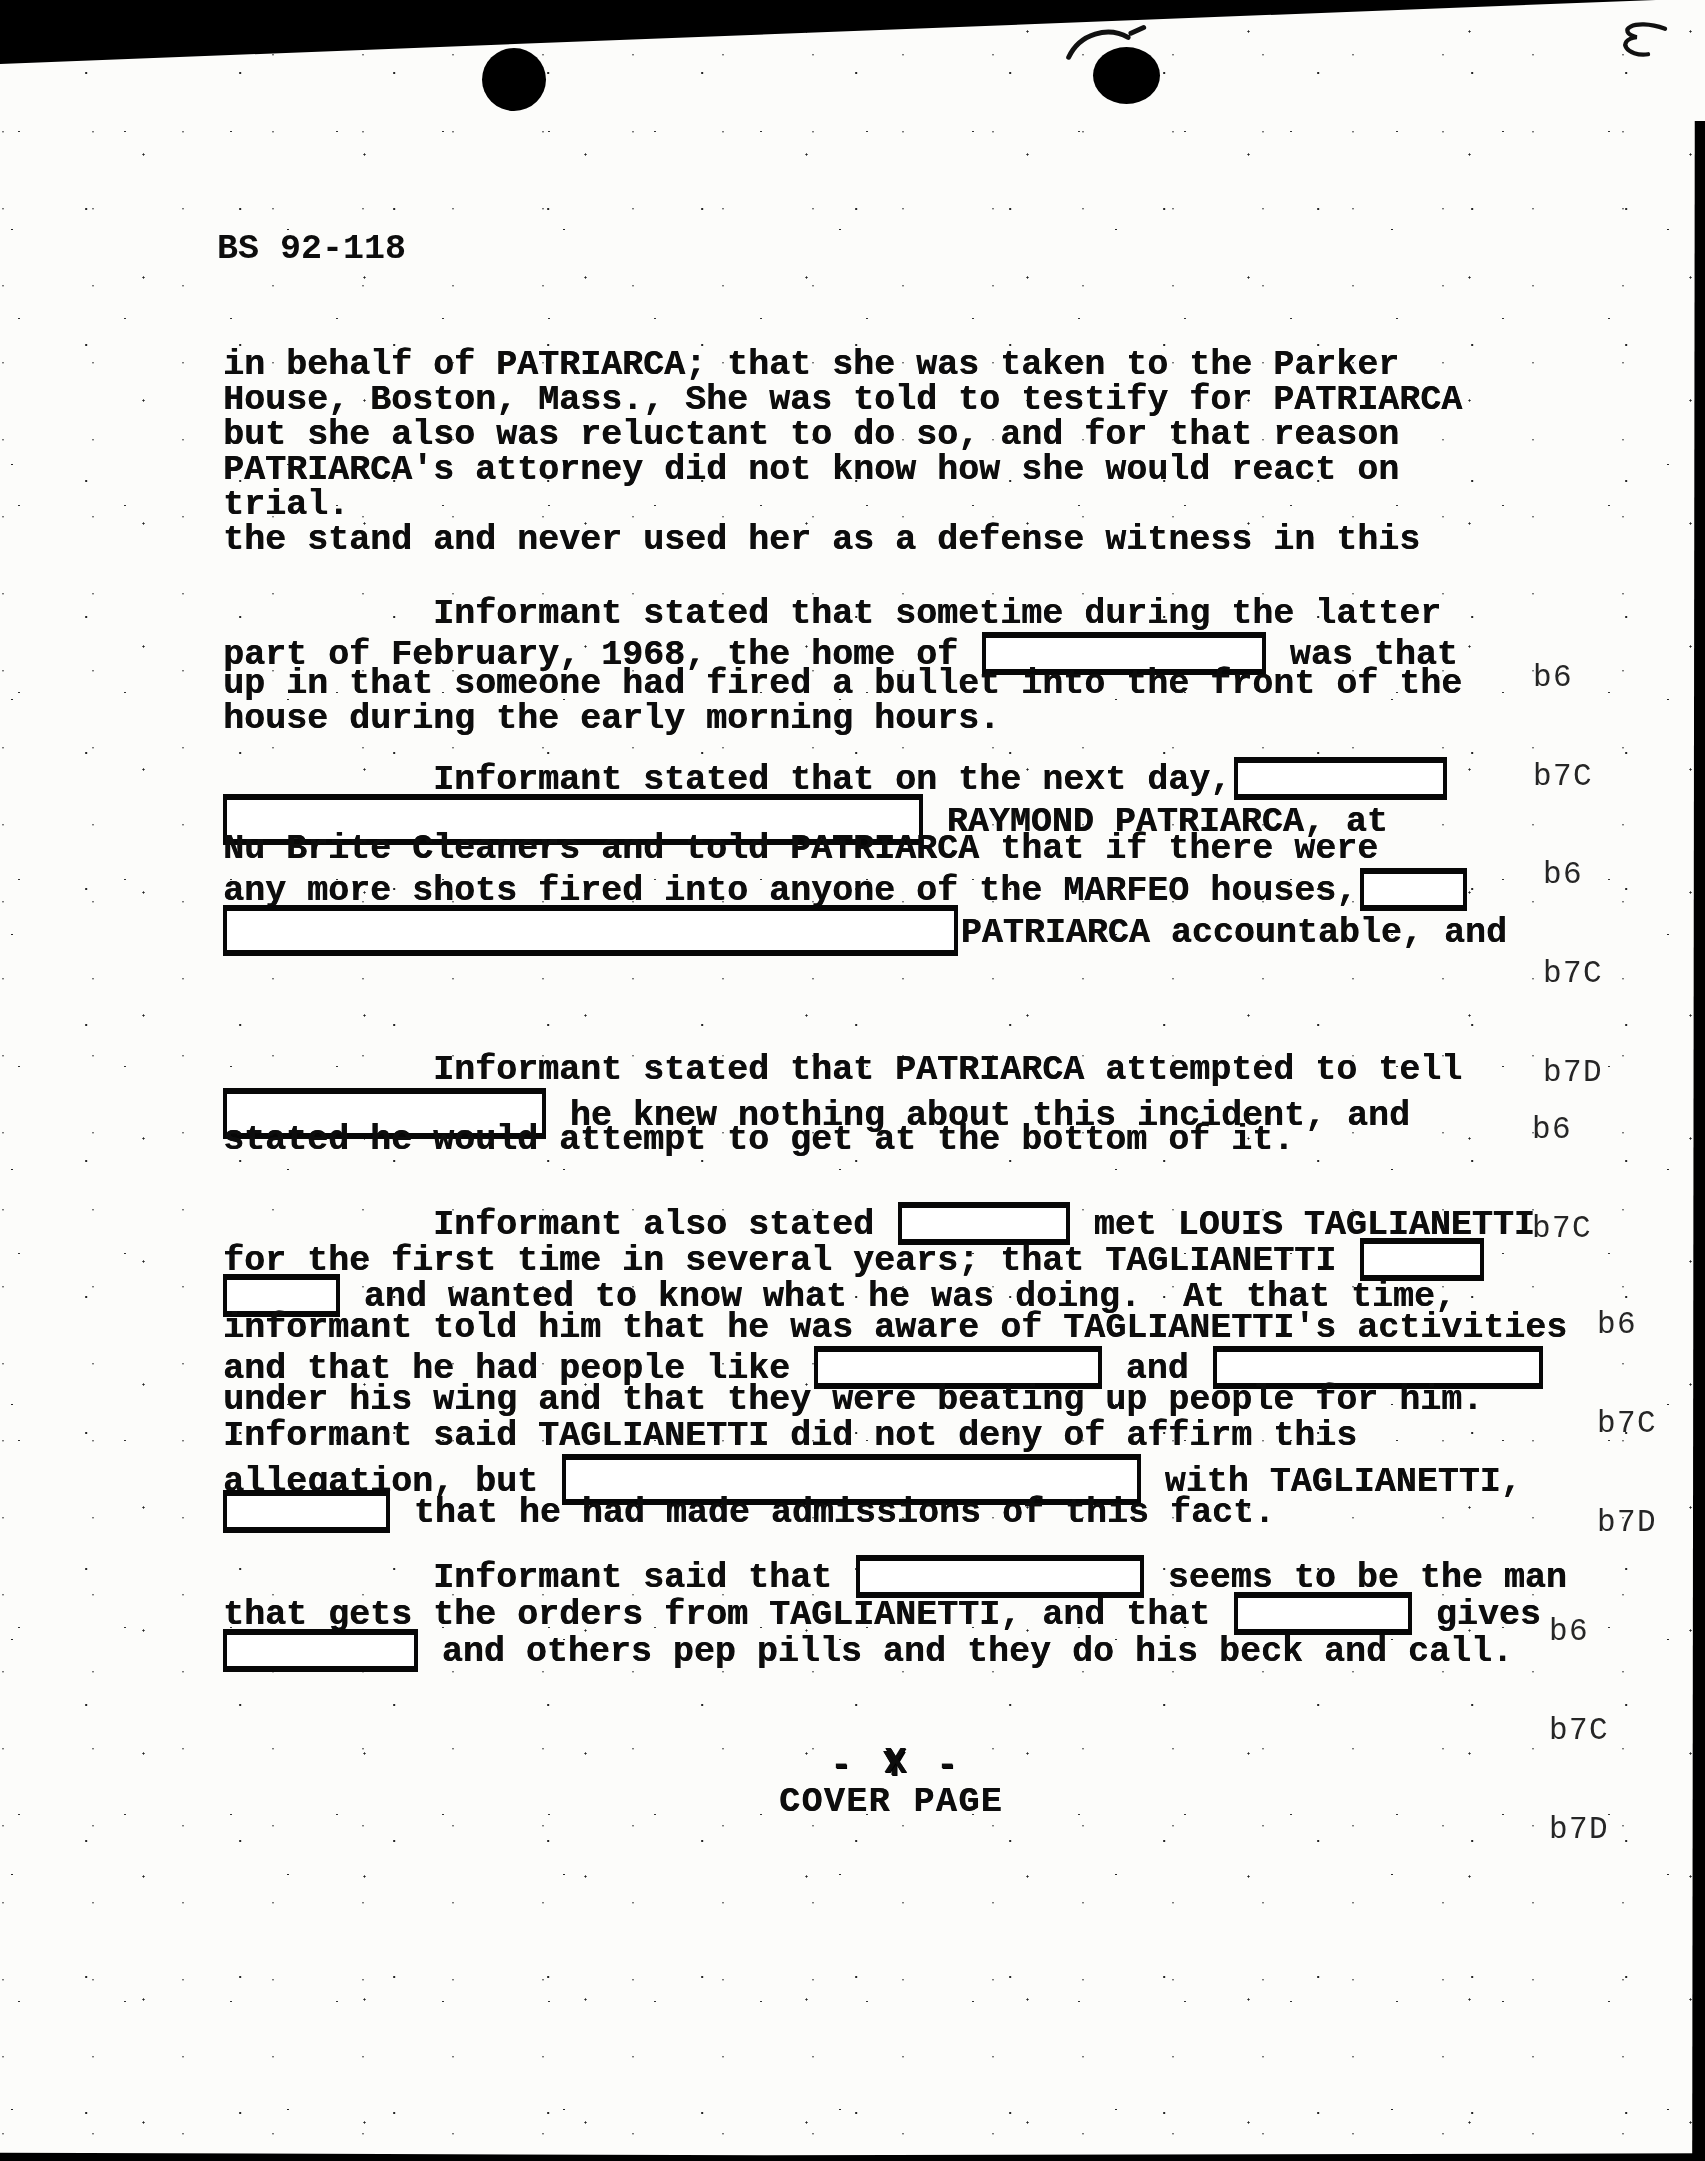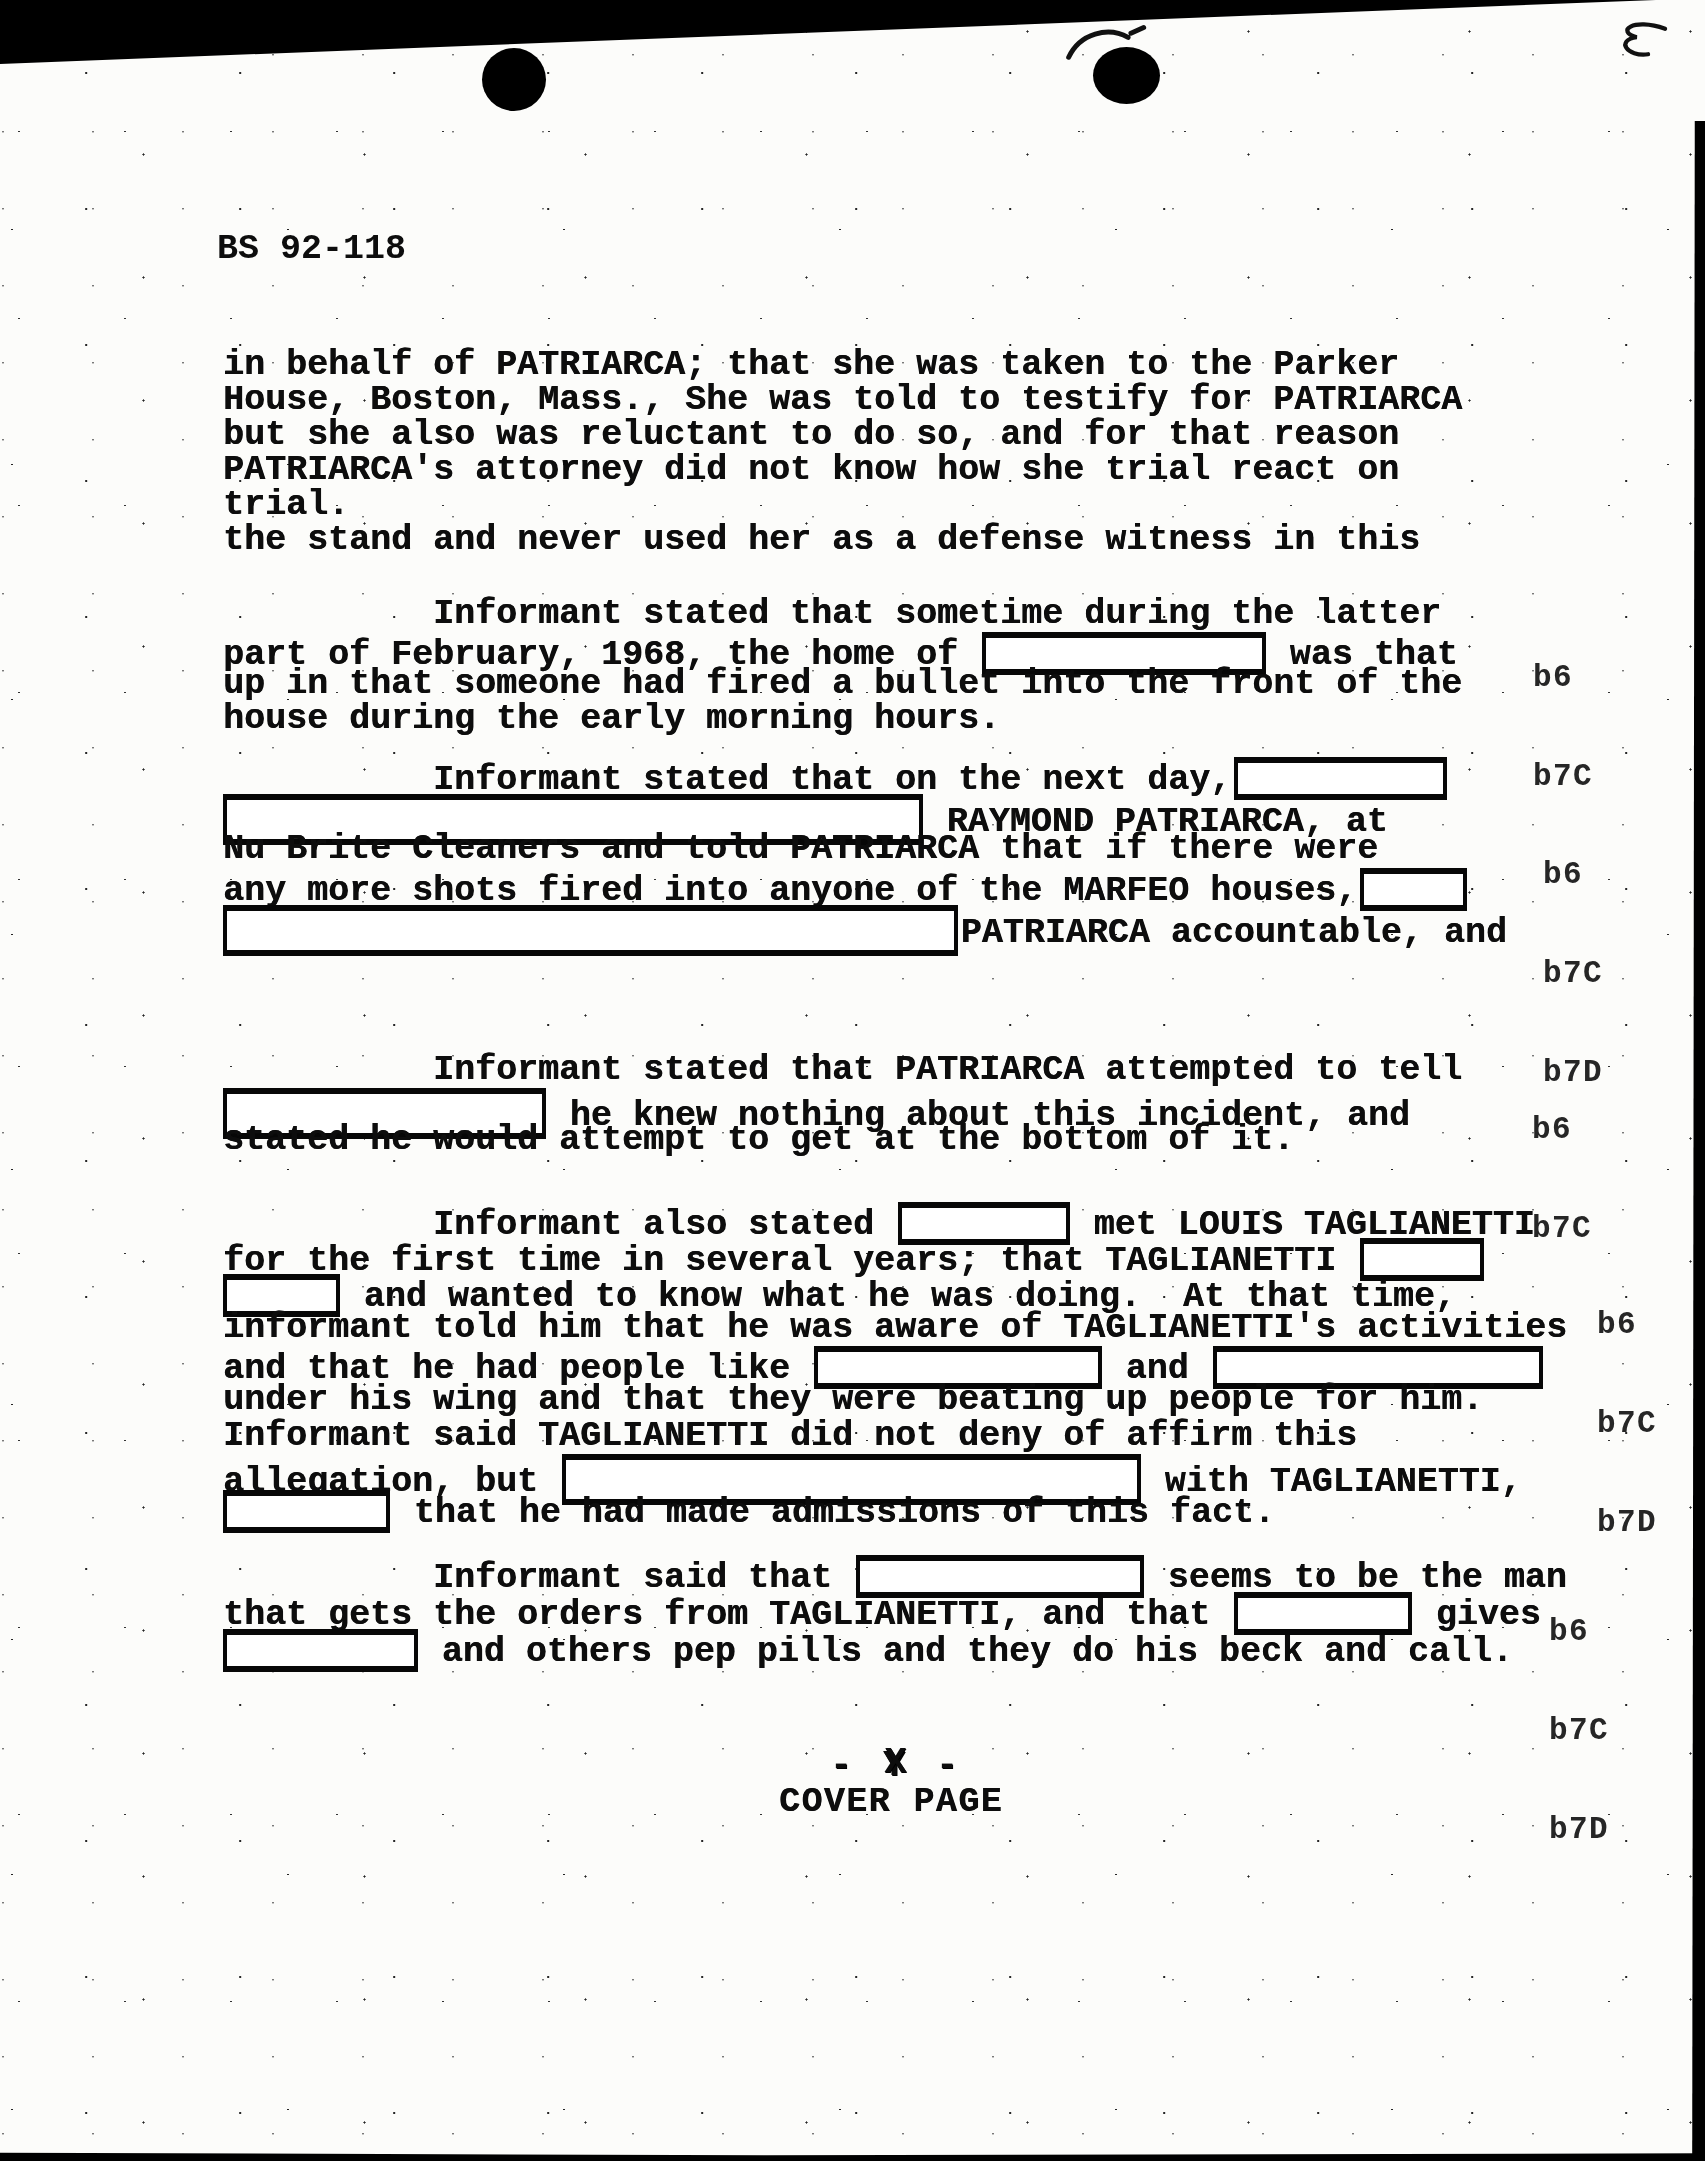--- a/index.html
+++ b/index.html
@@ -33,21 +33,21 @@
   .filenum{position:absolute;left:217px;top:229px;font-size:35px;font-weight:700;white-space:pre;}
   .body-text{font-size:35px;font-weight:700;text-shadow:0.4px 0.4px 0 #101010;}
   .para{position:absolute;left:223px;}
   .ln{height:35px;line-height:35px;white-space:pre;overflow:visible;}
   .lh50 .ln{height:36px;line-height:36px;}
   .lh52 .ln{height:37px;line-height:37px;}
   .rd{display:inline-block;box-sizing:border-box;height:43px;background:#fff;
     border:4.3px solid #070707;border-top-width:6.4px;border-bottom-width:6.4px;
     vertical-align:-11.4px;margin:0 2.8px;}
   .rd.tall{height:51px;vertical-align:-14px;}
-  .mcol{position:absolute;font-size:31px;font-weight:700;color:#262626;
+  .mcol{position:absolute;font-size:31px;font-weight:400;color:#262626;
     line-height:33px;white-space:pre;letter-spacing:1.4px;}
   .footer-mark{position:absolute;left:830px;top:1744px;font-size:37px;font-weight:700;
     letter-spacing:4.3px;text-shadow:0.7px 0.7px 0 #000;}
   .footer-mark .over{position:relative;display:inline-block;}
   .footer-mark .over .top{position:absolute;left:1.4px;top:-2.8px;}
   .footer-label{position:absolute;left:779px;top:1782px;font-size:35px;font-weight:700;
     text-shadow:0.4px 0.4px 0 #101010;letter-spacing:1.4px;white-space:pre;}
 </style>
 </head>
 <body>
@@ -67,21 +67,21 @@
   <svg class="squiggle" style="left:1597px;top:12.8px" width="78" height="57" viewBox="0 0 110 80">
     <path d="M96,22 C50,6 26,26 56,34 C26,38 42,62 72,58" stroke="#111" stroke-width="6" fill="none" stroke-linecap="round"></path>
   </svg>
 
   <div class="filenum">BS 92-118</div>
 
   <div class="para body-text" style="top:348px">
     <div class="ln"><span>in behalf of PATRIARCA; that she was taken to the Parker</span></div>
     <div class="ln"><span>House, Boston, Mass., She was told to testify for PATRIARCA</span></div>
     <div class="ln"><span>but she also was reluctant to do so, and for that reason</span></div>
-    <div class="ln"><span>PATRIARCA's attorney did not know how she trial react on</span></div>
+    <div class="ln"><span>PATRIARCA's attorney did not know how she would react on</span></div>
     <div class="ln"><span>trial.</span></div>
     <div class="ln"><span>the stand and never used her as a defense witness in this</span></div>
   </div>
 
   <div class="para body-text" style="top:597px">
     <div class="ln"><span>          Informant stated that sometime during the latter</span></div>
     <div class="ln"><span>part of February, 1968, the home of </span><span class="rd" style="width:284px"></span><span> was that</span></div>
     <div class="ln"><span>up in that someone had fired a bullet into the front of the</span></div>
     <div class="ln"><span>house during the early morning hours.</span></div>
   </div>

